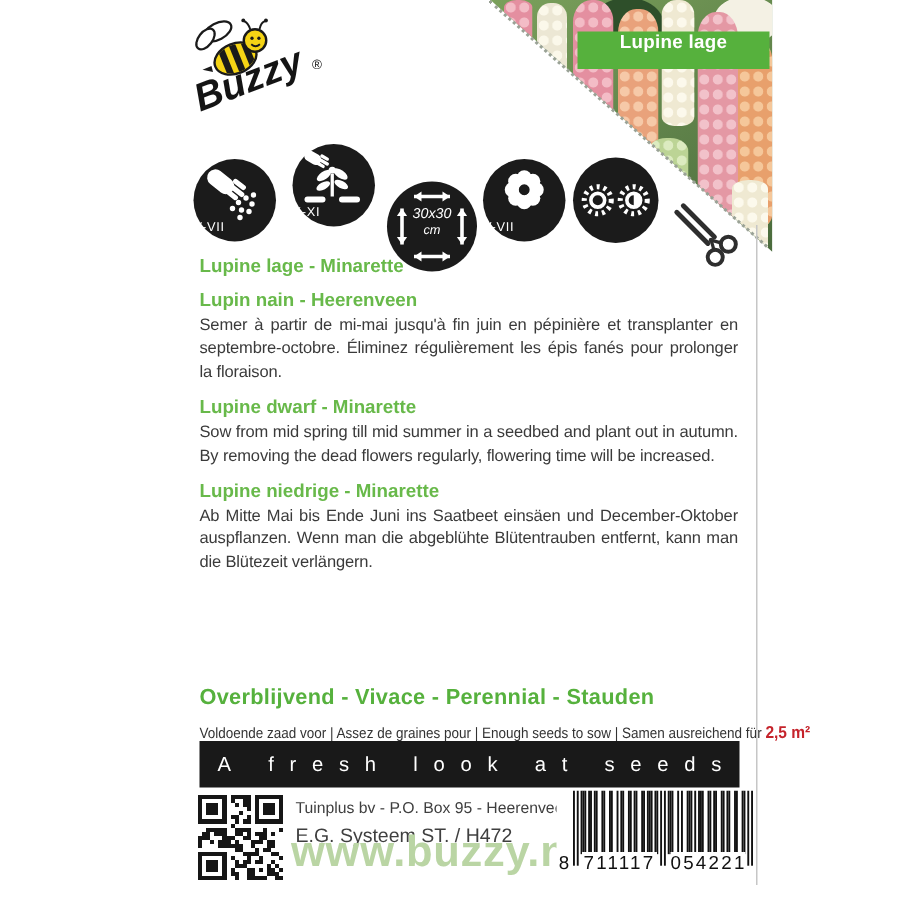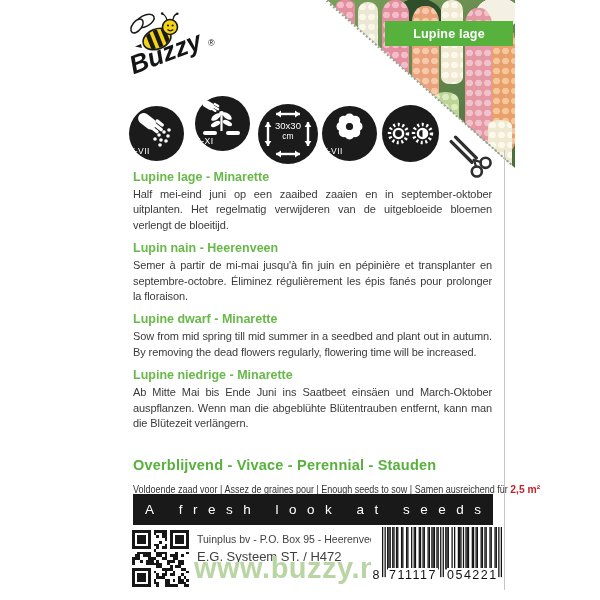--- a/index.html
+++ b/index.html
@@ -43,33 +43,33 @@
       background-image:radial-gradient(circle,#f5c79a 0 3.1px,transparent 3.6px);}
   .s9{left:36px;top:0;width:19px;height:42px;background-color:#e48fa0;
       background-image:radial-gradient(circle,#f3bcc6 0 3.1px,transparent 3.6px);}
   .s10{left:188px;top:120px;width:24px;height:48px;background-color:#efe9d2;
       background-image:radial-gradient(circle,#fcf9ec 0 3.1px,transparent 3.6px);}
 
   #cutline{position:absolute;left:327px;top:0;width:247px;height:0;
            border-top:2.4px dotted #9aa296;transform:rotate(41.5deg);transform-origin:0 0;}
 
   #variety-tag{position:absolute;left:385px;top:21px;width:128px;height:25px;background:#56b13d;
-               display:flex;align-items:center;justify-content:center;}
+               display:flex;align-items:flex-start;justify-content:center;}
   #variety-tag span{color:#fff;font-size:12.5px;font-weight:bold;letter-spacing:.2px;}
 
   #scissors{position:absolute;left:449px;top:135px;}
 
   
   .icn{position:absolute;border-radius:50%;background:#1b1b1b;}
   .icn svg{position:absolute;left:0;top:0;}
   .icn .ilab{position:absolute;left:0;right:0;bottom:5px;text-align:left;color:#fff;
              font-size:8.5px;letter-spacing:.5px;}
   #icn1{left:129px;top:106px;width:55px;height:55px;}
   #icn2{left:195px;top:96px;width:55px;height:55px;}
-  #icn3{left:258px;top:104px;width:60px;height:60px;}
+  #icn3{left:258px;top:121px;width:60px;height:60px;font-style:italic;}
   #icn4{left:322px;top:106px;width:55px;height:55px;}
   #icn5{left:382px;top:105px;width:57px;height:57px;}
   #icn3 .ctxt{position:absolute;left:0;right:0;top:17px;text-align:center;color:#fff;
               font-size:9.5px;line-height:10px;}
   #icn3 .ctxt .cm{font-size:8.5px;}
 
   
   #sections{position:absolute;left:133px;top:170px;width:359px;}
   .section{margin:0 0 8px 0;}
   .sec-title{margin:0 0 2px 0;font-size:12.5px;line-height:15px;font-weight:bold;color:#68b94a;}
@@ -258,33 +258,32 @@
         <circle cx="40.5" cy="28.5" r="9" stroke-width="3.4" stroke-dasharray="2 2.6"></circle>
         <circle cx="40.5" cy="28.5" r="4.6" stroke-width="2.4"></circle>
       </g>
       <path d="M40.5 23.9 a4.6 4.6 0 0 1 0 9.2 z" fill="#fff"></path>
     </svg>
   </div>
 
   <div id="sections" data-interactable="false">
     <div class="section" data-interactable="false">
       <h3 class="sec-title" data-interactable="false">Lupine lage - Minarette</h3>
-      <p class="sec-body" data-interactable="false">Half mei-eind juni op een zaaibed zaaien en in september-oktober uitplanten. Het regelmatig verwijderen van de uitgebloeide bloemen verlengt de bloeitijd.</p>
     </div>
     <div class="section" data-interactable="false">
       <h3 class="sec-title" data-interactable="false">Lupin nain - Heerenveen</h3>
       <p class="sec-body" data-interactable="false">Semer à partir de mi-mai jusqu'à fin juin en pépinière et transplanter en septembre-octobre. Éliminez régulièrement les épis fanés pour prolonger la floraison.</p>
     </div>
     <div class="section" data-interactable="false">
       <h3 class="sec-title" data-interactable="false">Lupine dwarf - Minarette</h3>
       <p class="sec-body" data-interactable="false">Sow from mid spring till mid summer in a seedbed and plant out in autumn. By removing the dead flowers regularly, flowering time will be increased.</p>
     </div>
     <div class="section" data-interactable="false">
       <h3 class="sec-title" data-interactable="false">Lupine niedrige - Minarette</h3>
-      <p class="sec-body" data-interactable="false">Ab Mitte Mai bis Ende Juni ins Saatbeet einsäen und March-Oktober auspflanzen. Wenn man die abgeblühte Blütentrauben entfernt, kann man die Blütezeit verlängern.</p>
+      <p class="sec-body" data-interactable="false">Ab Mitte Mai bis Ende Juni ins Saatbeet einsäen und December-Oktober auspflanzen. Wenn man die abgeblühte Blütentrauben entfernt, kann man die Blütezeit verlängern.</p>
     </div>
   </div>
 
   <div id="perennial" data-interactable="false">Overblijvend - Vivace - Perennial - Stauden</div>
 
   <div id="seedsline" data-interactable="false">
     <span class="inner">
       <span data-interactable="false">Voldoende zaad voor | Assez de graines pour | Enough seeds to sow | Samen ausreichend für</span>
       <span class="area" data-interactable="false">2,5 m²</span>
     </span>

